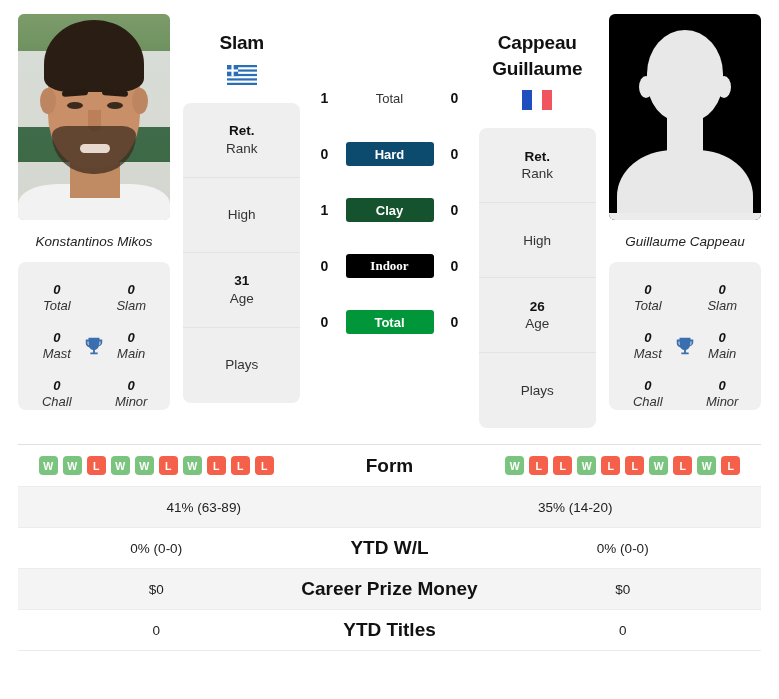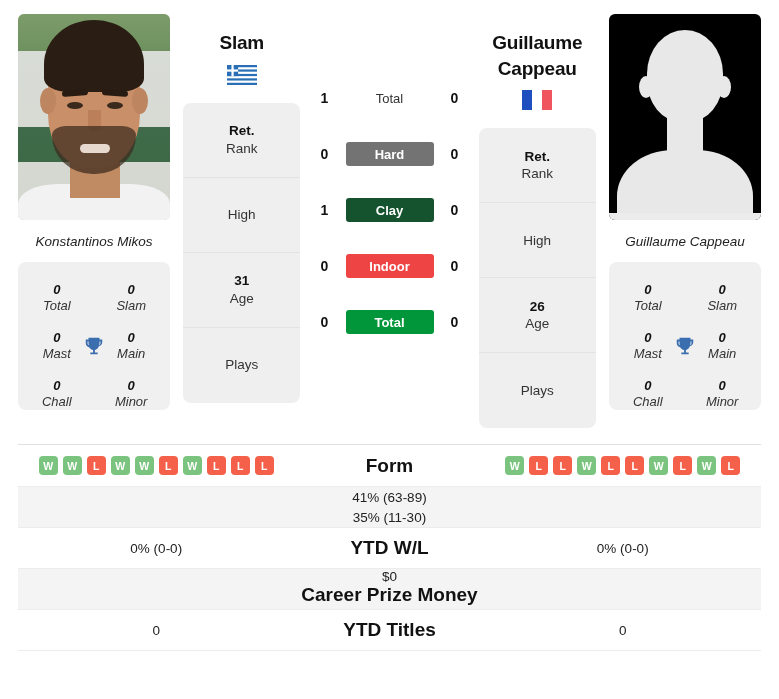--- a/index.html
+++ b/index.html
@@ -152,21 +152,21 @@
     color:#fff; font-size: 13px; font-weight:700;
   }
 
   
   .cmp { margin: 16px 18px 0 18px; border-top: 1px solid #e0e0e0; }
   .cmp-row {
     display:flex; align-items:center;
     height: 41px;
     border-bottom: 1px solid #ececec;
   }
-  .cmp-row.alt { background: #f4f4f4; flex-direction: column; }
+  .cmp-row.alt { background: #f4f4f4; }
   .cmp-row.form-row { height: 42px; background:#fff; }
   .cmp-left, .cmp-right {
     flex: 1 1 0; display:flex; align-items:center; justify-content:center;
     font-size: 13.5px; color:#222;
   }
   .cmp-center {
     flex: 0 0 190px; text-align:center;
     font-size: 19px; font-weight:700; color:#111;
   }
   .forms { display:flex; gap: 5px; }
@@ -286,51 +286,51 @@
       <div class="h2h-row">
         <div class="h2h-score">1</div>
         <div class="h2h-mid">
           <span class="h2h-total-lbl">Total</span>
         </div>
         <div class="h2h-score">0</div>
       </div>
       <div class="h2h-row">
         <div class="h2h-score">0</div>
         <div class="h2h-mid">
-          <span class="surf" id="s1" style="background: #737373;">Hard</span>
+          <span class="surf" id="s1" style="background: #0c4a6e;">Hard</span>
         </div>
         <div class="h2h-score">0</div>
       </div>
       <div class="h2h-row">
         <div class="h2h-score">1</div>
         <div class="h2h-mid">
           <span class="surf" id="s2" style="background: #14532d;">Clay</span>
         </div>
         <div class="h2h-score">0</div>
       </div>
       <div class="h2h-row">
         <div class="h2h-score">0</div>
         <div class="h2h-mid">
-          <span class="surf" id="s3" style="background: #ef4444;">Indoor</span>
+          <span class="surf" id="s3" style="background: #000000; font-family: Liberation Serif, serif;">Indoor</span>
         </div>
         <div class="h2h-score">0</div>
       </div>
       <div class="h2h-row">
         <div class="h2h-score">0</div>
         <div class="h2h-mid">
           <span class="surf" id="s4" style="background: rgb(0, 150, 57);">Total</span>
         </div>
         <div class="h2h-score">0</div>
       </div>
     </div>
 
     <div class="name-col">
       <div class="pname">
+        <div>Cappeau</div>
         <div>Guillaume</div>
-        <div>Cappeau</div>
       </div>
       <div class="flag">
         <svg width="30" height="20" viewBox="0 0 27 18">
           <rect width="9" height="18" x="0" fill="#1f4fbf"></rect>
           <rect width="9" height="18" x="9" fill="#ffffff"></rect>
           <rect width="9" height="18" x="18" fill="#f0555f"></rect>
         </svg>
       </div>
       <div class="info-card">
         <div class="info-row">
@@ -435,21 +435,21 @@
             <div class="fb w">W</div>
             <div class="fb l">L</div>
             <div class="fb w">W</div>
             <div class="fb l">L</div>
           </div>
       </div>
     </div>
 
     <div class="cmp-row alt">
       <div class="cmp-left">41% (63-89)</div>
-      <div class="cmp-right">35% (11-30)</div>
+      <div class="cmp-right">35% (14-20)</div>
     </div>
 
     <div class="cmp-row">
       <div class="cmp-left">0% (0-0)</div>
       <div class="cmp-center">YTD W/L</div>
       <div class="cmp-right">0% (0-0)</div>
     </div>
 
     <div class="cmp-row alt">
       <div class="cmp-left">$0</div>

